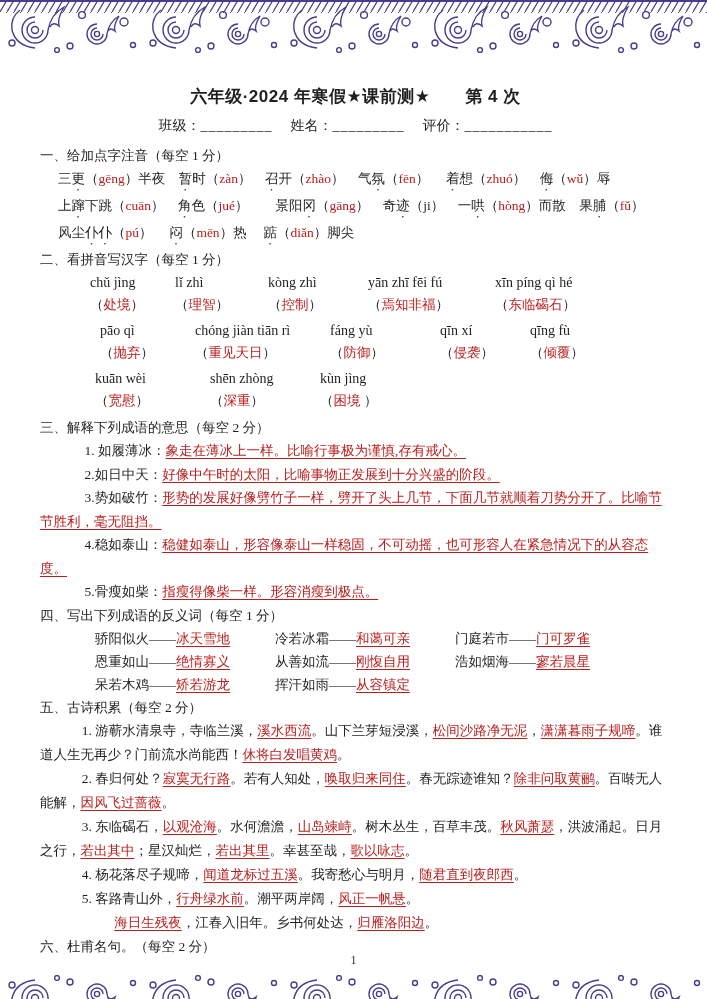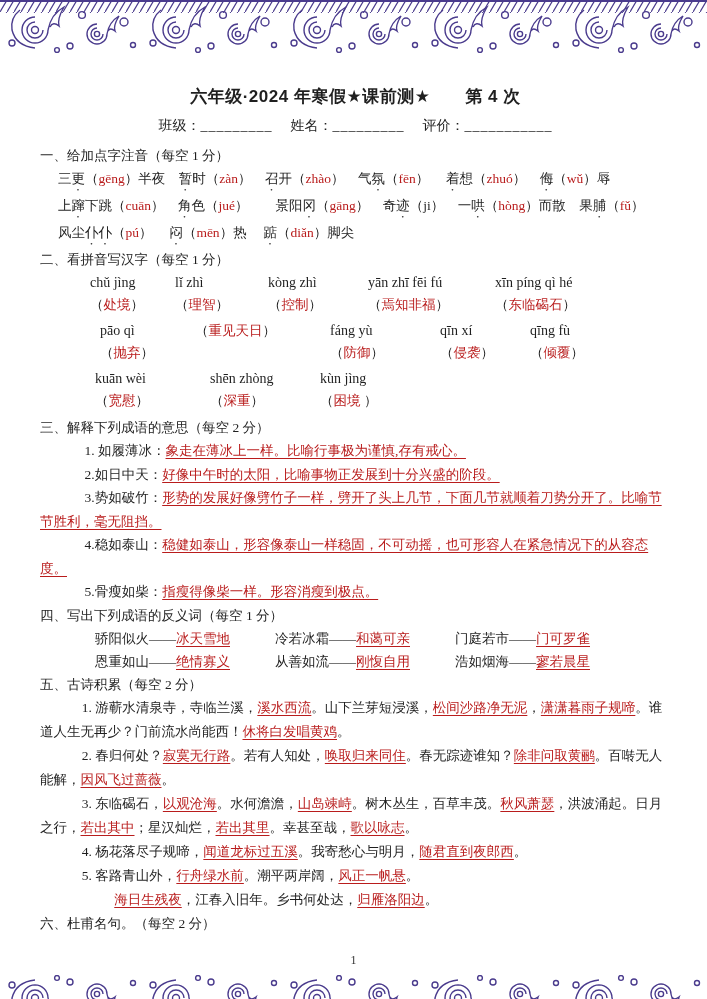--- a/index.html
+++ b/index.html
@@ -120,20 +120,21 @@
             <div class="pw-py">xīn píng qì hé</div>
             <div class="pw-ans">（<span class="red">东临碣石</span>）</div>
           </div>
         </div>
         <div class="pw-row pw-r1">
           <div class="pw-cell">
             <div class="pw-py">pāo qì</div>
             <div class="pw-ans">（<span class="red">抛弃</span>）</div>
           </div>
           <div class="pw-cell">
+            <div class="pw-py">chóng jiàn tiān rì</div>
             <div class="pw-ans">（<span class="red">重见天日</span>）</div>
           </div>
           <div class="pw-cell">
             <div class="pw-py">fáng yù</div>
             <div class="pw-ans">（<span class="red">防御</span>）</div>
           </div>
           <div class="pw-cell">
             <div class="pw-py">qīn xí</div>
             <div class="pw-ans">（<span class="red">侵袭</span>）</div>
           </div>
@@ -169,20 +170,24 @@
         <div class="sec-heading">四、写出下列成语的反义词（每空 1 分）</div>
         <div class="ant-row">
           <span class="ant-pair"><span>骄阳似火——</span><span class="red ul">冰天雪地</span></span>
           <span class="ant-pair"><span>冷若冰霜——</span><span class="red ul">和蔼可亲</span></span>
           <span class="ant-pair"><span>门庭若市——</span><span class="red ul">门可罗雀</span></span>
         </div>
         <div class="ant-row">
           <span class="ant-pair"><span>恩重如山——</span><span class="red ul">绝情寡义</span></span>
           <span class="ant-pair"><span>从善如流——</span><span class="red ul">刚愎自用</span></span>
           <span class="ant-pair"><span>浩如烟海——</span><span class="red ul">寥若晨星</span></span>
+        </div>
+        <div class="ant-row">
+          <span class="ant-pair"><span>呆若木鸡——</span><span class="red ul">矫若游龙</span></span>
+          <span class="ant-pair"><span>挥汗如雨——</span><span class="red ul">从容镇定</span></span>
         </div>
       </div>
       <div class="sec">
         <div class="sec-heading">五、古诗积累（每空 2 分）</div>
         <div class="poem"><span>1. 游蕲水清泉寺，寺临兰溪，</span><span class="red ul">溪水西流</span><span>。山下兰芽短浸溪，</span><span class="red ul">松间沙路净无泥</span><span>，</span><span class="red ul">潇潇暮雨子规啼</span><span>。谁道人生无再少？门前流水尚能西！</span><span class="red ul">休将白发唱黄鸡</span><span>。</span></div>
         <div class="poem"><span>2.  春归何处？</span><span class="red ul">寂寞无行路</span><span>。若有人知处，</span><span class="red ul">唤取归来同住</span><span>。春无踪迹谁知？</span><span class="red ul">除非问取黄鹂</span><span>。百啭无人能解，</span><span class="red ul">因风飞过蔷薇</span><span>。</span></div>
         <div class="poem"><span>3.  东临碣石，</span><span class="red ul">以观沧海</span><span>。水何澹澹，</span><span class="red ul">山岛竦峙</span><span>。树木丛生，百草丰茂。</span><span class="red ul">秋风萧瑟</span><span>，洪波涌起。日月之行，</span><span class="red ul">若出其中</span><span>；星汉灿烂，</span><span class="red ul">若出其里</span><span>。幸甚至哉，</span><span class="red ul">歌以咏志</span><span>。</span></div>
         <div class="poem"><span>4.  杨花落尽子规啼，</span><span class="red ul">闻道龙标过五溪</span><span>。我寄愁心与明月，</span><span class="red ul">随君直到夜郎西</span><span>。</span></div>
         <div class="poem"><span>5.  客路青山外，</span><span class="red ul">行舟绿水前</span><span>。潮平两岸阔，</span><span class="red ul">风正一帆悬</span><span>。</span></div>
         <div class="poem indent2"><span class="red ul">海日生残夜</span><span>，江春入旧年。乡书何处达，</span><span class="red ul">归雁洛阳边</span><span>。</span></div>

